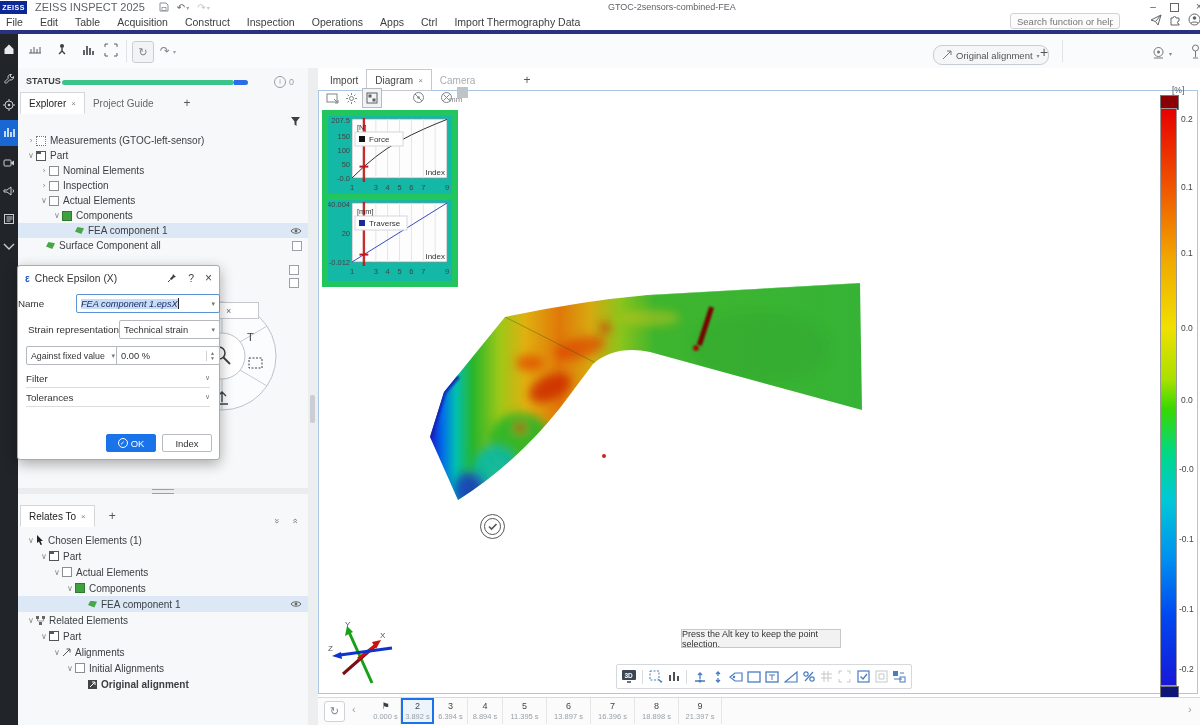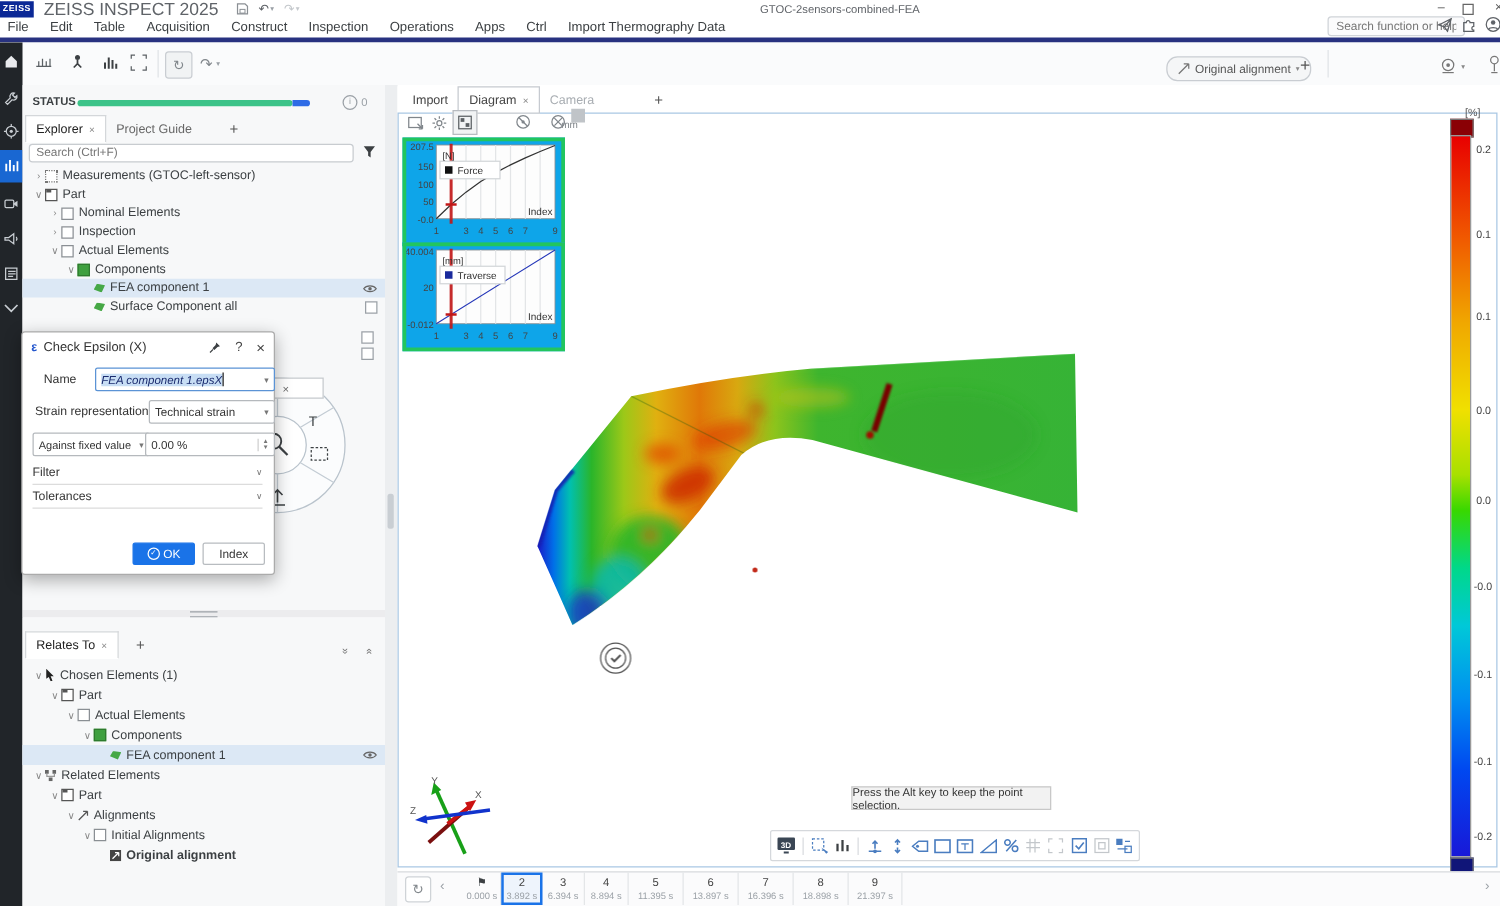--- a/index.html
+++ b/index.html
@@ -47,38 +47,38 @@
   .combo .dd{margin-left:auto;color:#777;font-size:7px}
   .secrow{border-bottom:1px solid #dcdcdc;display:flex;align-items:center;font-size:9.8px;color:#333}
   .btn{border-radius:2px;font-size:9.5px;display:flex;align-items:center;justify-content:center;gap:3px}
   .btn.ok{background:#1a73e8;color:#fff;border:1px solid #1a73e8}
   .btn.cancel{background:#fff;color:#333;border:1px solid #b8bcc0}
   .okcirc{width:8px;height:8px;border:1px solid #fff;border-radius:50%;font-size:6px;line-height:8px;text-align:center}
   
   .vtab{font-size:10px;color:#444;height:20px;display:flex;align-items:center;gap:5px;padding:0 8px}
   .vtab.active{border:1px solid #c6cad0;background:#fff}
   .vtab.dim{color:#a8adb2}
-  .chartbox{background:#0ea5e9;border:3px solid #22c55e}
+  .chartbox{background:#14b8a6;border:6px solid #22c55e}
   .cellnum{font-size:9px;color:#444;line-height:11px}
   .celltime{font-size:7.5px;color:#9aa0a6;line-height:9px}
   .stcell{border-right:1px solid #e4e6e8;display:flex;flex-direction:column;align-items:center;justify-content:center;flex:none}
   .stcell.sel{border:2px solid #1a73e8;background:#eef4fc}
   .hint{background:#f2f2f2;border:1px solid #c8c8c8;font-size:9px;color:#333;display:flex;align-items:center;justify-content:center}
   .cblab{font-size:8.5px;color:#444}
   .i3d{width:17px;height:17px;display:flex;align-items:center;justify-content:center}
   .vsep{width:1px;height:14px;background:#d9dcdf;margin:0 2px;flex:none}
 </style>
 </head>
 <body>
 
 <div id="app">
 
   <div class="a f" style="left:0;top:0;width:1200px;height:14px;background:#fff">
     <div class="logo" style="width:27px;height:13px">ZEISS</div>
-    <span style="font-size:14px;color:#5f6368;margin-left:8px">ZEISS INSPECT 2025</span>
+    <span style="font-size:11px;color:#5f6368;margin-left:8px">ZEISS INSPECT 2025</span>
     <span style="margin-left:14px">
       <svg width="10" height="10" viewBox="0 0 10 10">
           <path d="M1 1h6l2 2v6H1z" fill="none" stroke="#8a8f94"></path>
           <rect x="3" y="5.5" width="4" height="3" fill="none" stroke="#8a8f94" stroke-width=".8"></rect>
         </svg>
     </span>
     <span style="font-size:10px;color:#5f6368;margin-left:8px">↶</span>
     <span style="font-size:6px;color:#9aa0a6;margin-left:1px">▾</span>
     <span style="font-size:10px;color:#c4c8cc;margin-left:8px">↷</span>
     <span style="font-size:6px;color:#c4c8cc;margin-left:1px">▾</span>
@@ -93,21 +93,21 @@
     <span class="menu-item">Edit</span>
     <span class="menu-item">Table</span>
     <span class="menu-item">Acquisition</span>
     <span class="menu-item">Construct</span>
     <span class="menu-item">Inspection</span>
     <span class="menu-item">Operations</span>
     <span class="menu-item">Apps</span>
     <span class="menu-item">Ctrl</span>
     <span class="menu-item">Import Thermography Data</span>
   </div>
-  <input class="a searchbox" style="left: 1062px; top: 13px; width: 96px; height: 14px;" placeholder="Search function or help">
+  <input class="a searchbox" style="left: 1010px; top: 13px; width: 96px; height: 14px;" placeholder="Search function or help">
   <span class="a" style="left:1150px;top:14px">
     <svg width="12" height="12" viewBox="0 0 12 12">
         <path d="M1 6 L11 1 L8 11 L5.5 7.5 Z M5.5 7.5 L11 1" fill="none" stroke="#5f6368"></path>
       </svg>
   </span>
   <span class="a" style="left:1169px;top:14px">
     <svg width="12" height="12" viewBox="0 0 12 12">
         <path d="M2 4h2a1.5 1.5 0 1 1 3 0h3v3a1.5 1.5 0 1 0 0 3v1H2z" fill="none" stroke="#5f6368"></path>
       </svg>
   </span>
@@ -234,21 +234,20 @@
     <div class="ptab active">
       <span>Explorer</span>
       <span style="font-size:8px;color:#888">×</span>
     </div>
     <div class="ptab">
       <span>Project Guide</span>
     </div>
     <span style="font-size:12px;color:#555;margin-left:22px">+</span>
   </div>
 
-  <input class="a sinput" style="left: 23px; top: 115px; width: 248px; height: 13px;" placeholder="Search (Ctrl+F)">
   <span class="a" style="left:290px;top:116px">
     <svg width="11" height="11" viewBox="0 0 11 11">
         <path d="M1 1h9L6.5 5.5V10L4.5 8.5v-3z" fill="#3c4043"></path>
       </svg>
   </span>
 
   <div class="a" style="left:18px;top:133px;width:290px">
     <div class="trow" style="padding-left:8px">
       <span class="arr">›</span>
       <span class="ticon sq meas"></span>
@@ -282,21 +281,21 @@
     <div class="trow sel" style="padding-left:57px">
       <span class="ticon fea"></span>
       <span>FEA component 1</span>
       <span class="eyebox">
         <svg width="12" height="8" viewBox="0 0 12 8">
             <path d="M1 4C3 1 9 1 11 4 9 7 3 7 1 4Z" fill="none" stroke="#666"></path>
             <circle cx="6" cy="4" r="1.4" fill="#666"></circle>
           </svg>
       </span>
     </div>
-    <div class="trow" style="padding-left:57px">
+    <div class="trow" style="padding-left:28px">
       <span class="ticon fea"></span>
       <span>Surface Component all</span>
       <span class="cbox eyebox"></span>
     </div>
   </div>
   <div class="a cbox" style="left:289px;top:265px"></div>
   <div class="a cbox" style="left:289px;top:278px"></div>
 
   <div class="a" style="left:163px;top:298px;z-index:3">
     <svg width="120" height="120" viewBox="0 0 120 120">
@@ -321,21 +320,21 @@
       <span class="dl" style="font-size:10.3px">Check Epsilon (X)</span>
       <span style="margin-left:auto">
         <svg width="10" height="10" viewBox="0 0 10 10">
             <path d="M6 1l3 3-2 .5L4.5 7 3 5.5 5.5 3z" fill="#3c4043"></path>
             <path d="M3.5 6.5 1 9" stroke="#3c4043"></path>
           </svg>
       </span>
       <span style="font-size:10.5px;color:#444;margin-left:6px">?</span>
       <span style="font-size:12px;color:#444;margin-left:6px">×</span>
     </div>
-    <span class="a dl" style="left:17px;top:32px">Name</span>
+    <span class="a dl" style="left:0;top:32px">Name</span>
     <div class="a combo" style="left:58px;top:28px;width:134px;height:17px;border-color:#5b93d5">
       <span style="font-style:italic;color:#1b2b6e;background:#c7ddf4;font-size:9.2px">FEA component 1.epsX</span>
       <span style="width:1px;height:11px;background:#222"></span>
       <span class="dd">▾</span>
     </div>
     <span class="a dl" style="left:10px;top:58px">Strain representation</span>
     <div class="a combo" style="left:101px;top:54px;width:91px;height:17px">
       <span>Technical strain</span>
       <span class="dd">▾</span>
     </div>

